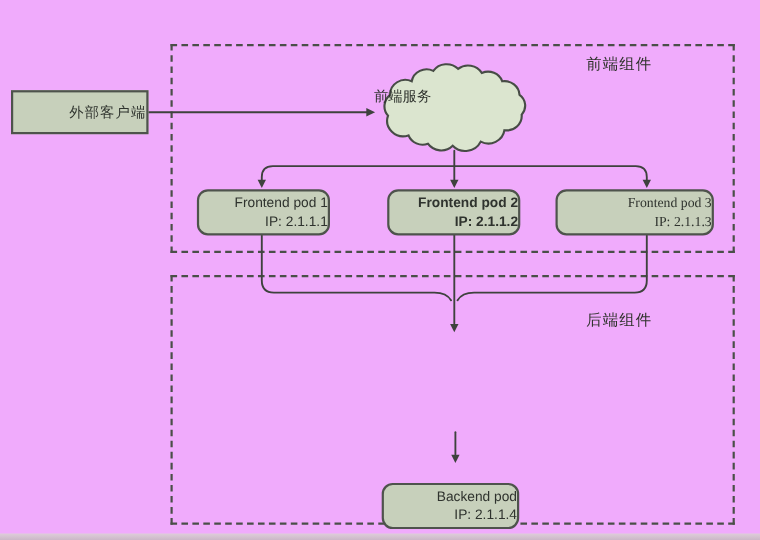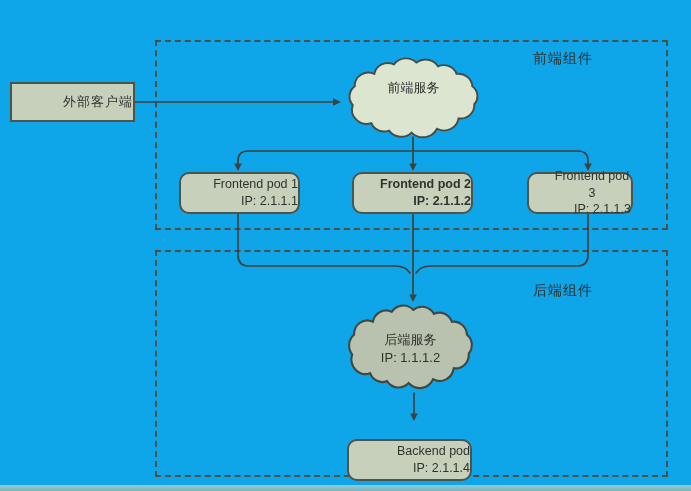--- a/index.html
+++ b/index.html
@@ -3,21 +3,21 @@
 <meta charset="utf-8">
 <style>
   html,body{margin:0;padding:0;}
   body{
     font-family:"Liberation Sans","DejaVu Sans",sans-serif;
     background:#e8ede0;
   }
   .canvas{
     position:relative;
     width:691px;height:491px;
-    background:#0ea5e9;
+    background:#f0abfc;
     overflow:hidden;
   }
   .connectors{
     position:absolute;left:0;top:0;width:691px;height:491px;
     z-index:2;pointer-events:none;
   }
   .group-box{
     position:absolute;
     border:2px dashed #4a4f48;
     z-index:1;
@@ -43,31 +43,31 @@
     align-items:flex-end;justify-content:center;
     text-align:center;
     color:#2f332e;
     z-index:3;
     line-height:1.35;
   }
   .client-box{left:10px;top:82px;width:125px;height:40px;font-size:13px;letter-spacing:1px;}
   .pod-box{border-radius:10px;font-size:12.5px;height:42px;top:172px;padding-left:24px;}
   .pod-1{left:179px;width:121px;}
   .pod-2{left:352px;width:121px;font-weight:bold;}
-  .pod-3{left:527px;width:106px;}
+  .pod-3{left:505px;width:144px;font-family:Liberation Serif, serif;}
   .backend-pod{left:347px;top:423px;width:125px;height:42px;border-radius:10px;font-size:12.5px;margin-top:16px;}
   .cloud{
     position:absolute;z-index:3;
   }
   .cloud.frontend-cloud{left:340px;top:55px;width:147px;height:87px;}
   .cloud.backend-cloud{left:340px;top:302px;width:141px;height:91px;}
   .cloud svg{position:absolute;left:0;top:0;width:100%;height:100%;}
   .cloud .cloud-text{
     position:absolute;left:0;right:0;
-    text-align:center;
+    text-align:left;
     font-size:13px;line-height:1.4;
     color:#2f332e;
   }
   .frontend-cloud .cloud-text{top:24px;}
   .backend-cloud .cloud-text{top:29px;}
   .page-edge{
     position:absolute;left:0;bottom:0;width:691px;height:6px;
     background:linear-gradient(#d4e0c7,#b7bdab);
     opacity:.65;z-index:4;
   }
@@ -133,33 +133,20 @@
   </div>
   <div class="node-box pod-box pod-2">
     <div>Frontend pod 2</div>
     <div>IP: 2.1.1.2</div>
   </div>
   <div class="node-box pod-box pod-3">
     <div>Frontend pod 3</div>
     <div>IP: 2.1.1.3</div>
   </div>
 
-  <div class="cloud backend-cloud">
-    <svg viewBox="0 0 150 92" preserveAspectRatio="none">
-      <path fill="#b9c2ae" stroke="#42463f" stroke-width="2.2" d="M 32 72 A 15 15 0 0 1 13 53 A 14 14 0 0 1 15 33 A 14 14 0 0 1 35 20
-           A 14 14 0 0 1 55 10 A 15 15 0 0 1 78 8 A 15 15 0 0 1 100 12
-           A 14 14 0 0 1 119 20 A 14 14 0 0 1 135 33 A 13 13 0 0 1 137 52
-           A 14 14 0 0 1 121 67 A 15 15 0 0 1 99 78 A 16 16 0 0 1 73 82
-           A 15 15 0 0 1 50 80 A 14 14 0 0 1 32 72 Z"></path>
-    </svg>
-    <div class="cloud-text">
-      <div>后端服务</div>
-      <div>IP: 1.1.1.2</div>
-    </div>
-  </div>
 
   <div class="node-box backend-pod">
     <div>Backend pod</div>
     <div>IP: 2.1.1.4</div>
   </div>
 
   <div class="page-edge"></div>
 </div>
 
 </body></html>

